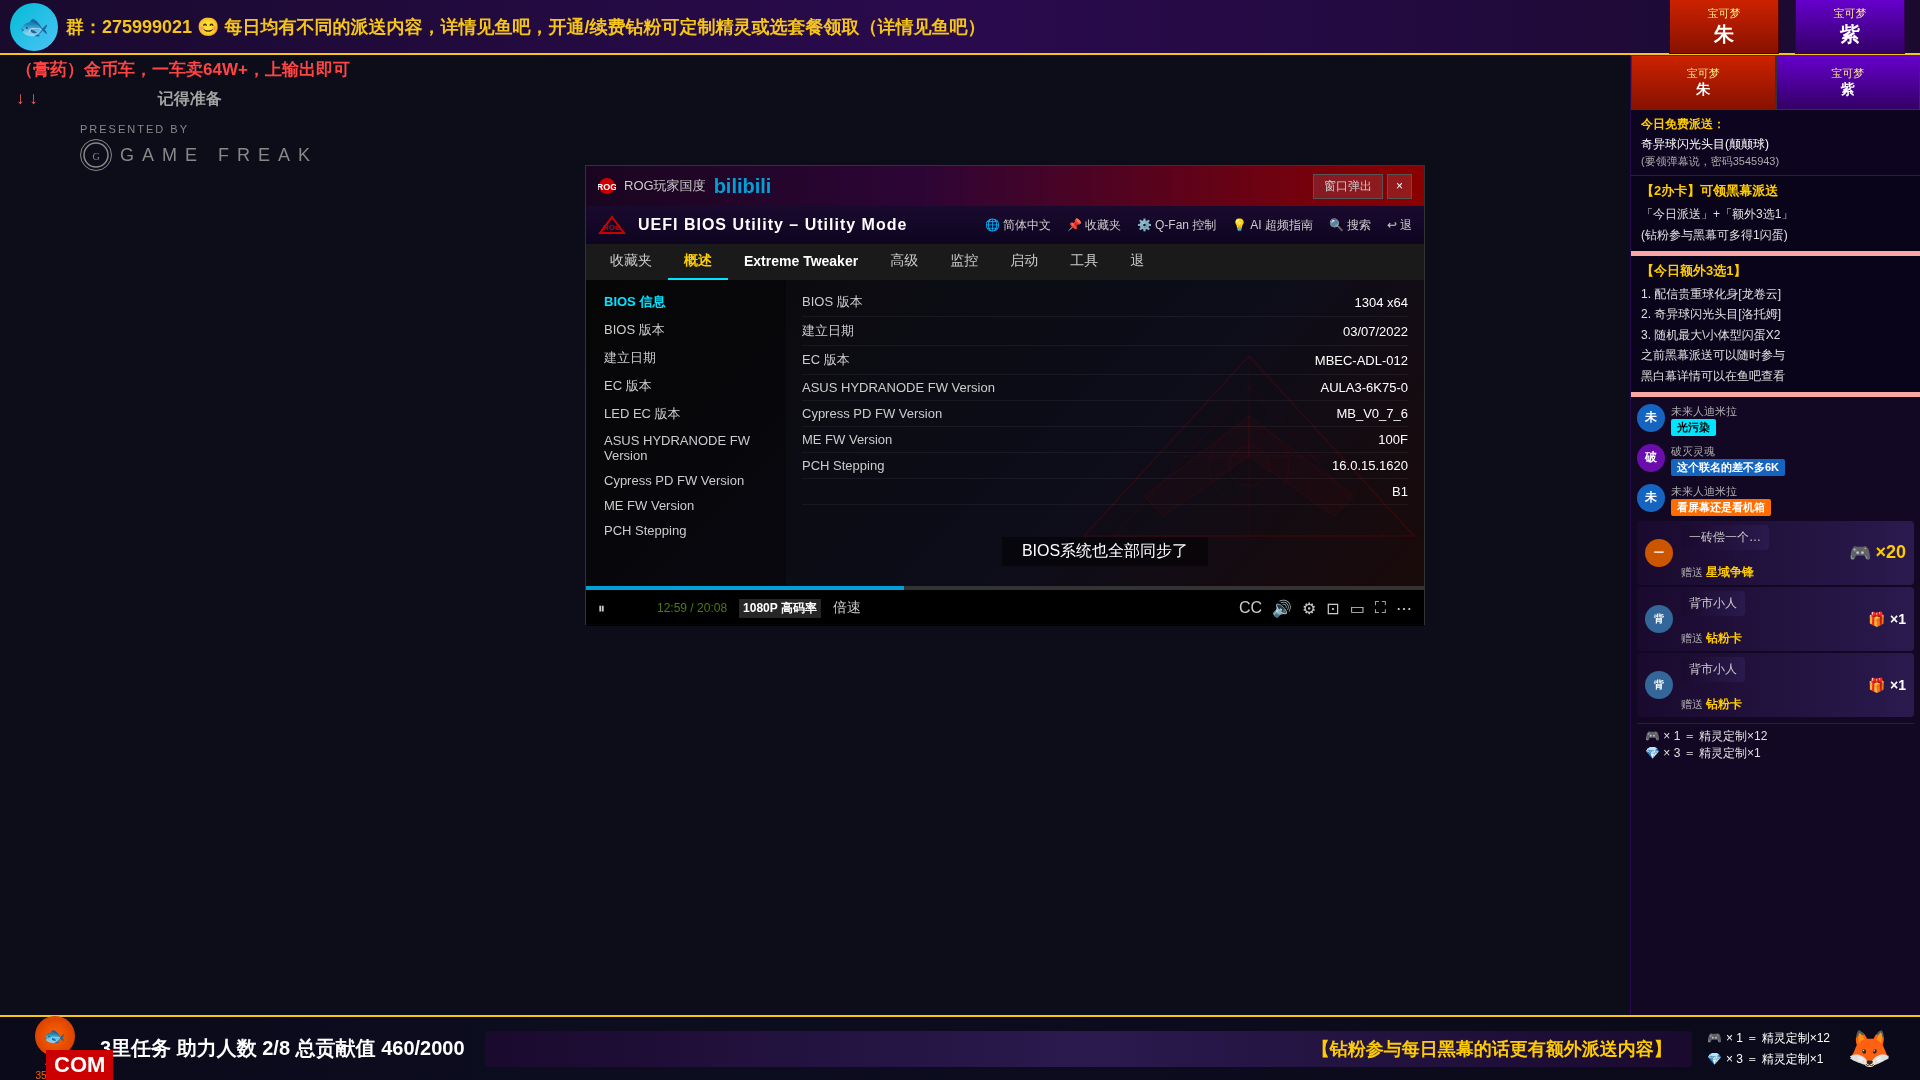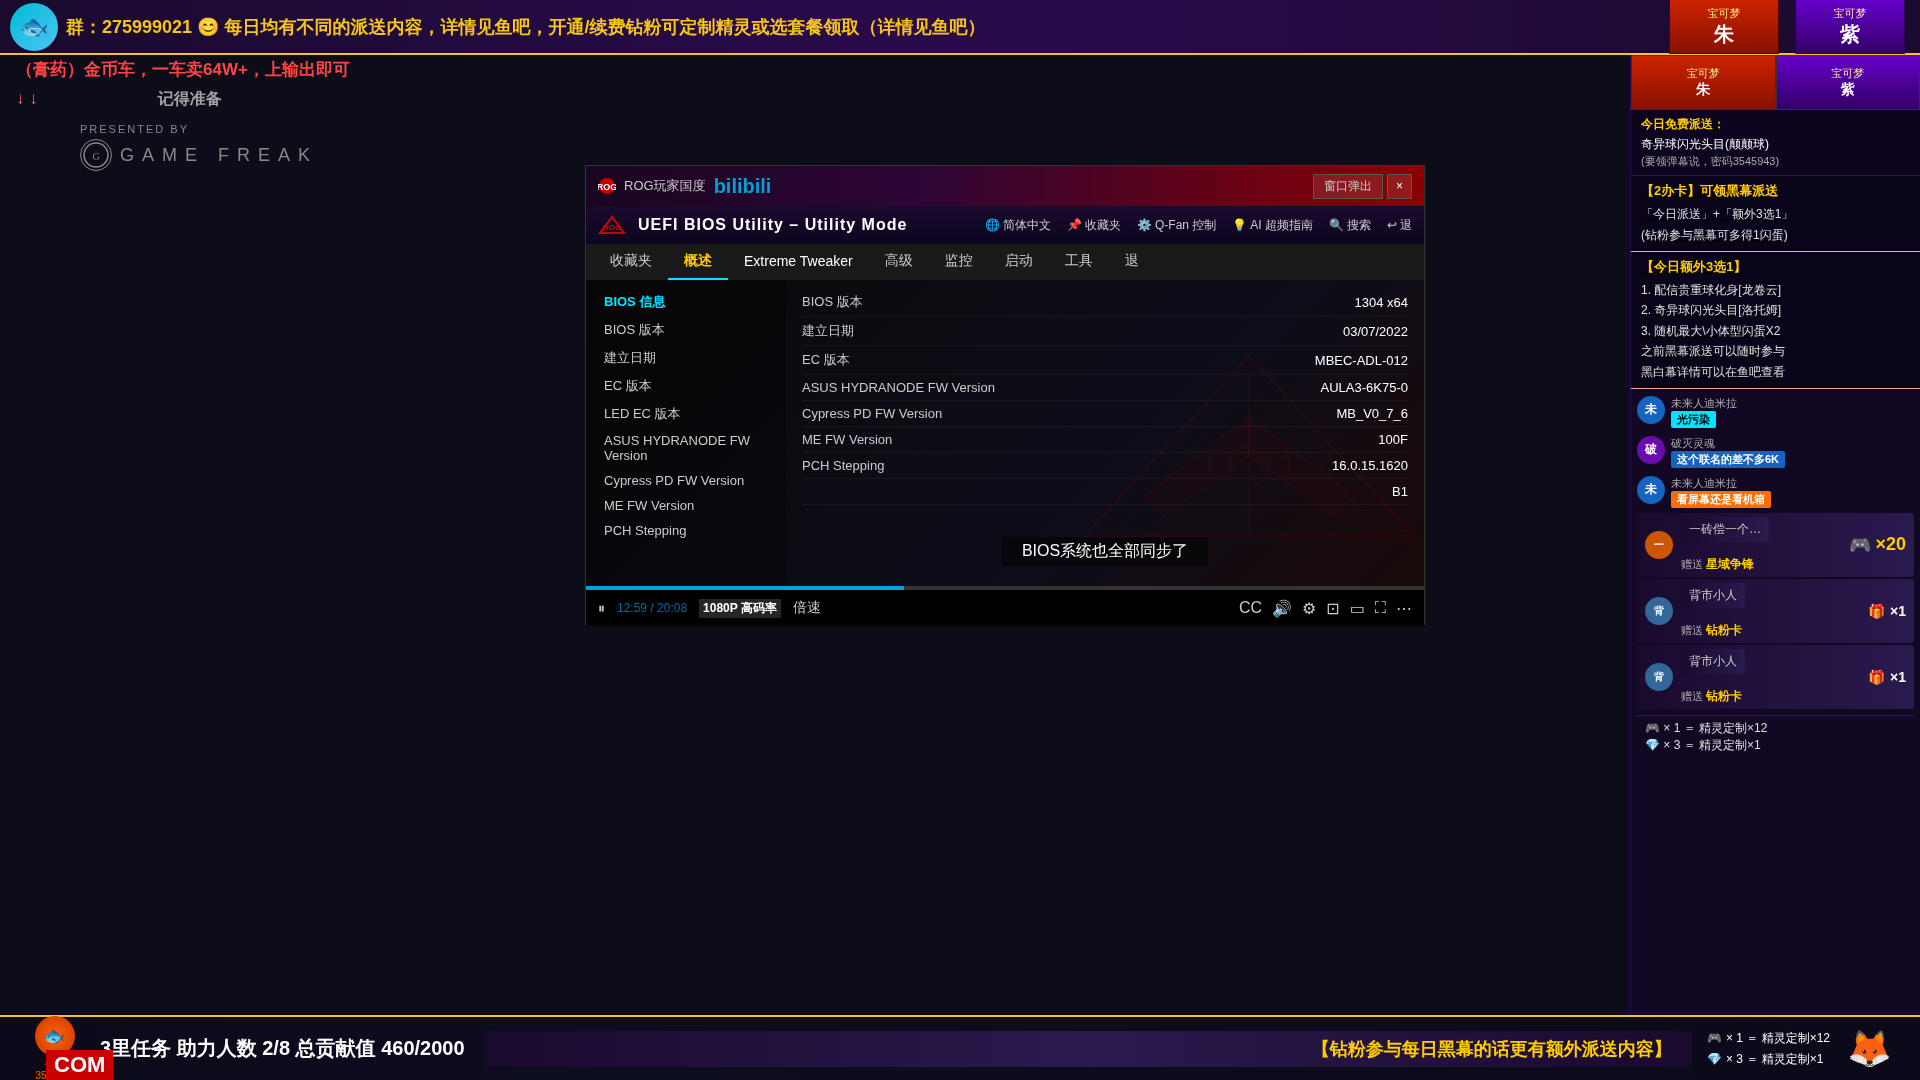--- a/index.html
+++ b/index.html
@@ -328,22 +328,23 @@
       gap: 12px;
       font-size: 13px;
       color: #ccc;
     }
     .ctrl-btn {
       cursor: pointer;
       color: #ccc;
       font-size: 14px;
     }
     .ctrl-time {
-      color: #0369a1;
+      color: #4d7c0f;
       font-size: 12px;
+      margin-left: 40px;
     }
     .ctrl-quality {
       color: #fff;
       font-size: 12px;
       font-weight: bold;
       background: rgba(255,255,255,0.15);
       padding: 1px 4px;
     }
     .ctrl-spacer { flex: 1; }
     .ctrl-icons {
@@ -456,22 +457,21 @@
       border-bottom: 1px solid #2a1a4e;
       font-size: 12px;
     }
     .free-send-title { color: #ffcc00; font-weight: bold; margin-bottom: 2px; }
     .free-send-item { color: #fff; line-height: 1.6; }
     .free-send-note { color: #aaa; font-size: 11px; }
 
     .extra-section {
       background: #0a041a;
       padding: 6px 10px;
-      border-bottom: 1px solid #fca5a5;
-      text-decoration: underline;
+      border-bottom: 5px solid #fca5a5;
     }
     .extra-title { color: #ffcc00; font-size: 13px; font-weight: bold; margin-bottom: 4px; }
     .extra-item { color: #e0e0e0; font-size: 12px; line-height: 1.7; }
 
     .chat-area {
       flex: 1;
       overflow: hidden;
       padding: 4px 6px;
       display: flex;
       flex-direction: column;
@@ -574,21 +574,21 @@
               <span>⚙️ <span>Q-Fan 控制</span></span>
               <span>💡 <span>AI 超频指南</span></span>
               <span>🔍 <span>搜索</span></span>
               <span>↩ <span>退</span></span>
             </div>
           </div>
 
           <div class="bios-nav">
             <div class="bios-nav-item">收藏夹</div>
             <div class="bios-nav-item active highlight">概述</div>
-            <div class="bios-nav-item" style="color:#fff;font-weight:normal;">Extreme Tweaker</div>
+            <div class="bios-nav-item" style="color:#fff;font-weight:bold;">Extreme Tweaker</div>
             <div class="bios-nav-item">高级</div>
             <div class="bios-nav-item">监控</div>
             <div class="bios-nav-item">启动</div>
             <div class="bios-nav-item">工具</div>
             <div class="bios-nav-item">退</div>
           </div>
 
           <div class="bios-content">
 
             <svg class="bios-bg-graphic" viewBox="0 0 350 250">

